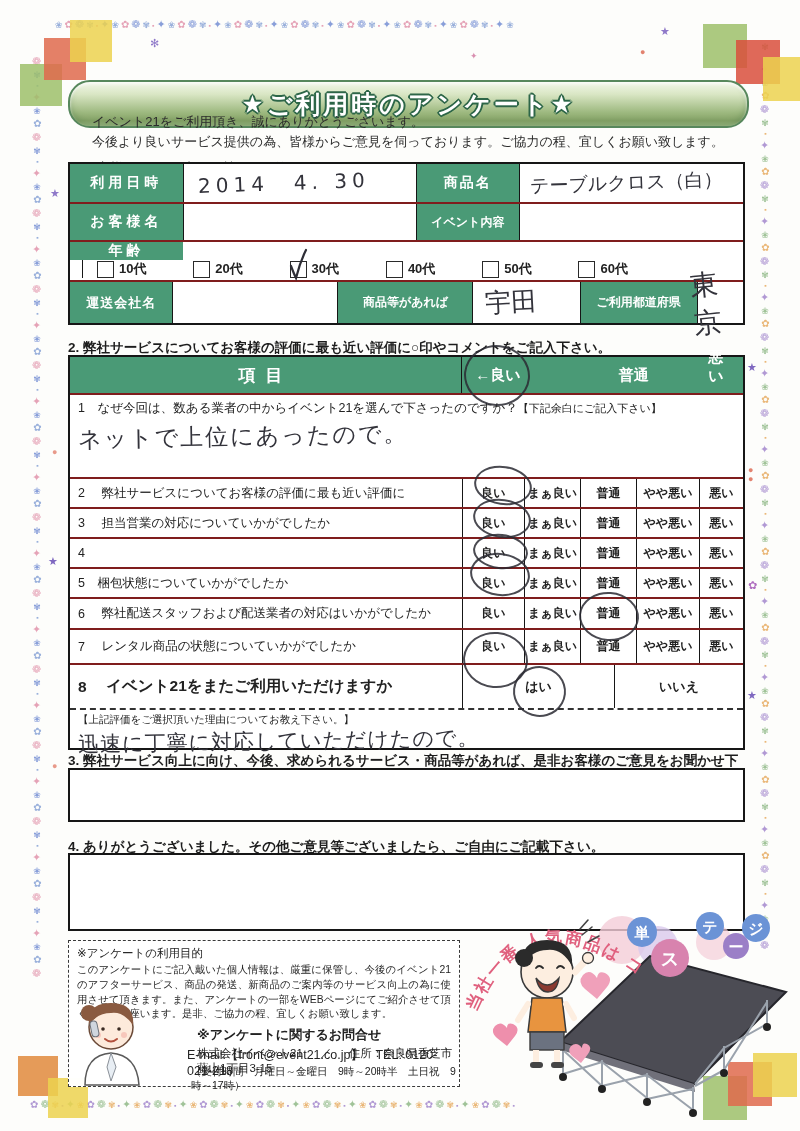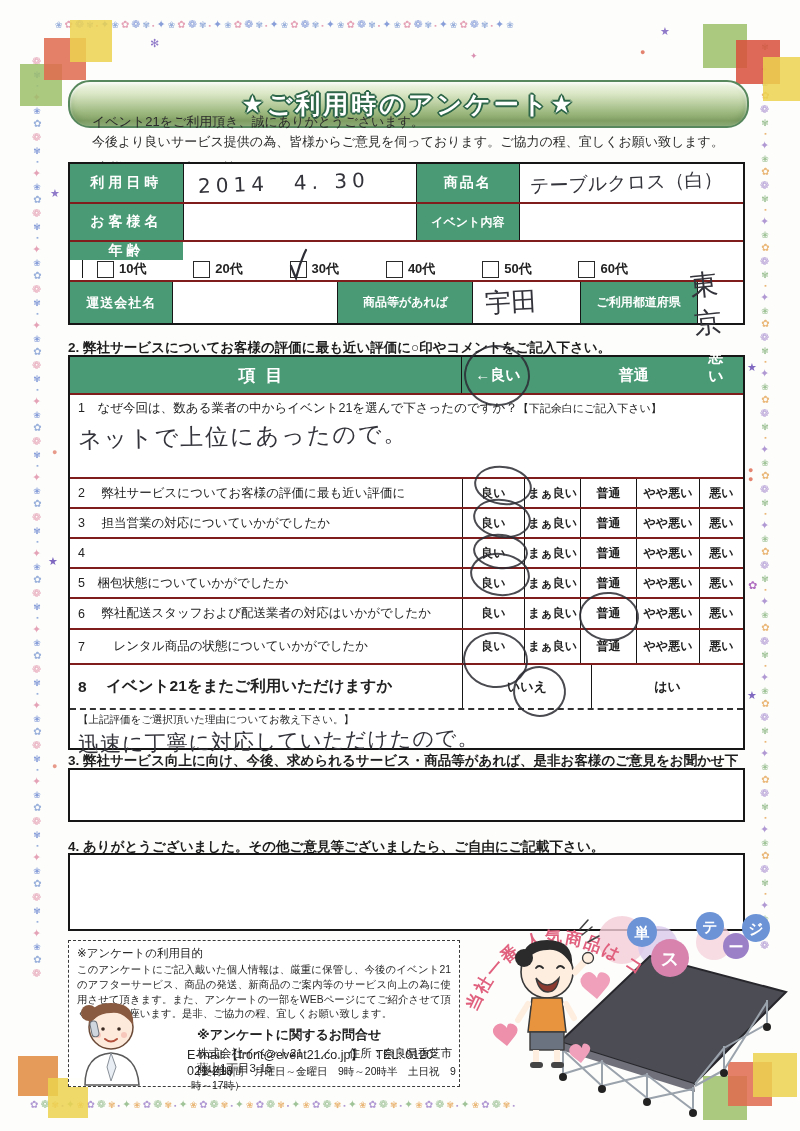--- a/index.html
+++ b/index.html
@@ -280,21 +280,21 @@
           <span>普通</span>
         </div>
       <div class="cell opt" style="width:63px;">
           <span>やや悪い</span>
         </div>
       <div class="cell opt" style="width:44px;">
           <span>悪い</span>
         </div>
     </div>
     <div class="trow" style="height:35px;">
-      <div class="cell q" style="width:392px;"><span>7</span>　<span style="margin-left:16px;">レンタル商品の状態についていかがでしたか</span></div>
+      <div class="cell q" style="width:392px;"><span>7</span>　<span style="margin-left:4px;">レンタル商品の状態についていかがでしたか</span></div>
       <div class="cell opt" style="width:62px;">
           <span>良い</span>
         </div>
       <div class="cell opt" style="width:56px;">
           <span>まぁ良い</span>
         </div>
       <div class="cell opt" style="width:56px;">
           <span>普通</span>
         </div>
       <div class="cell opt" style="width:63px;">
@@ -302,25 +302,25 @@
         </div>
       <div class="cell opt" style="width:44px;">
           <span>悪い</span>
         </div>
     </div>
 
     <div class="trow" style="height:45px;">
       <div class="cell" style="width:392px;font-size:15.5px;font-weight:bold;padding-left:8px;">
         <span>8</span>　<span style="margin-left:4px;">イベント21をまたご利用いただけますか</span>
       </div>
+      <div class="cell opt" style="width:152px;font-size:13px;">
+          <span>はい</span>
+        </div>
       <div class="cell opt" style="width:129px;font-size:13px;">
           <span>いいえ</span>
-        </div>
-      <div class="cell opt" style="width:152px;font-size:13px;">
-          <span>はい</span>
         </div>
     </div>
 
     <div class="trow" style="height:40px;border-top:2px dashed #333;position:relative;">
       <div class="cell" style="width:673px;align-items:flex-start;flex-direction:column;padding:3px 0 0 8px;overflow:visible;">
         <div style="font-size:10.5px;">【上記評価をご選択頂いた理由についてお教え下さい。】</div>
         <div class="hw" style="font-size:21px;margin-top:0;transform:rotate(-1deg);letter-spacing:1px;">迅速に丁寧に対応していただけたので。</div>
       </div>
     </div>
   </div>

